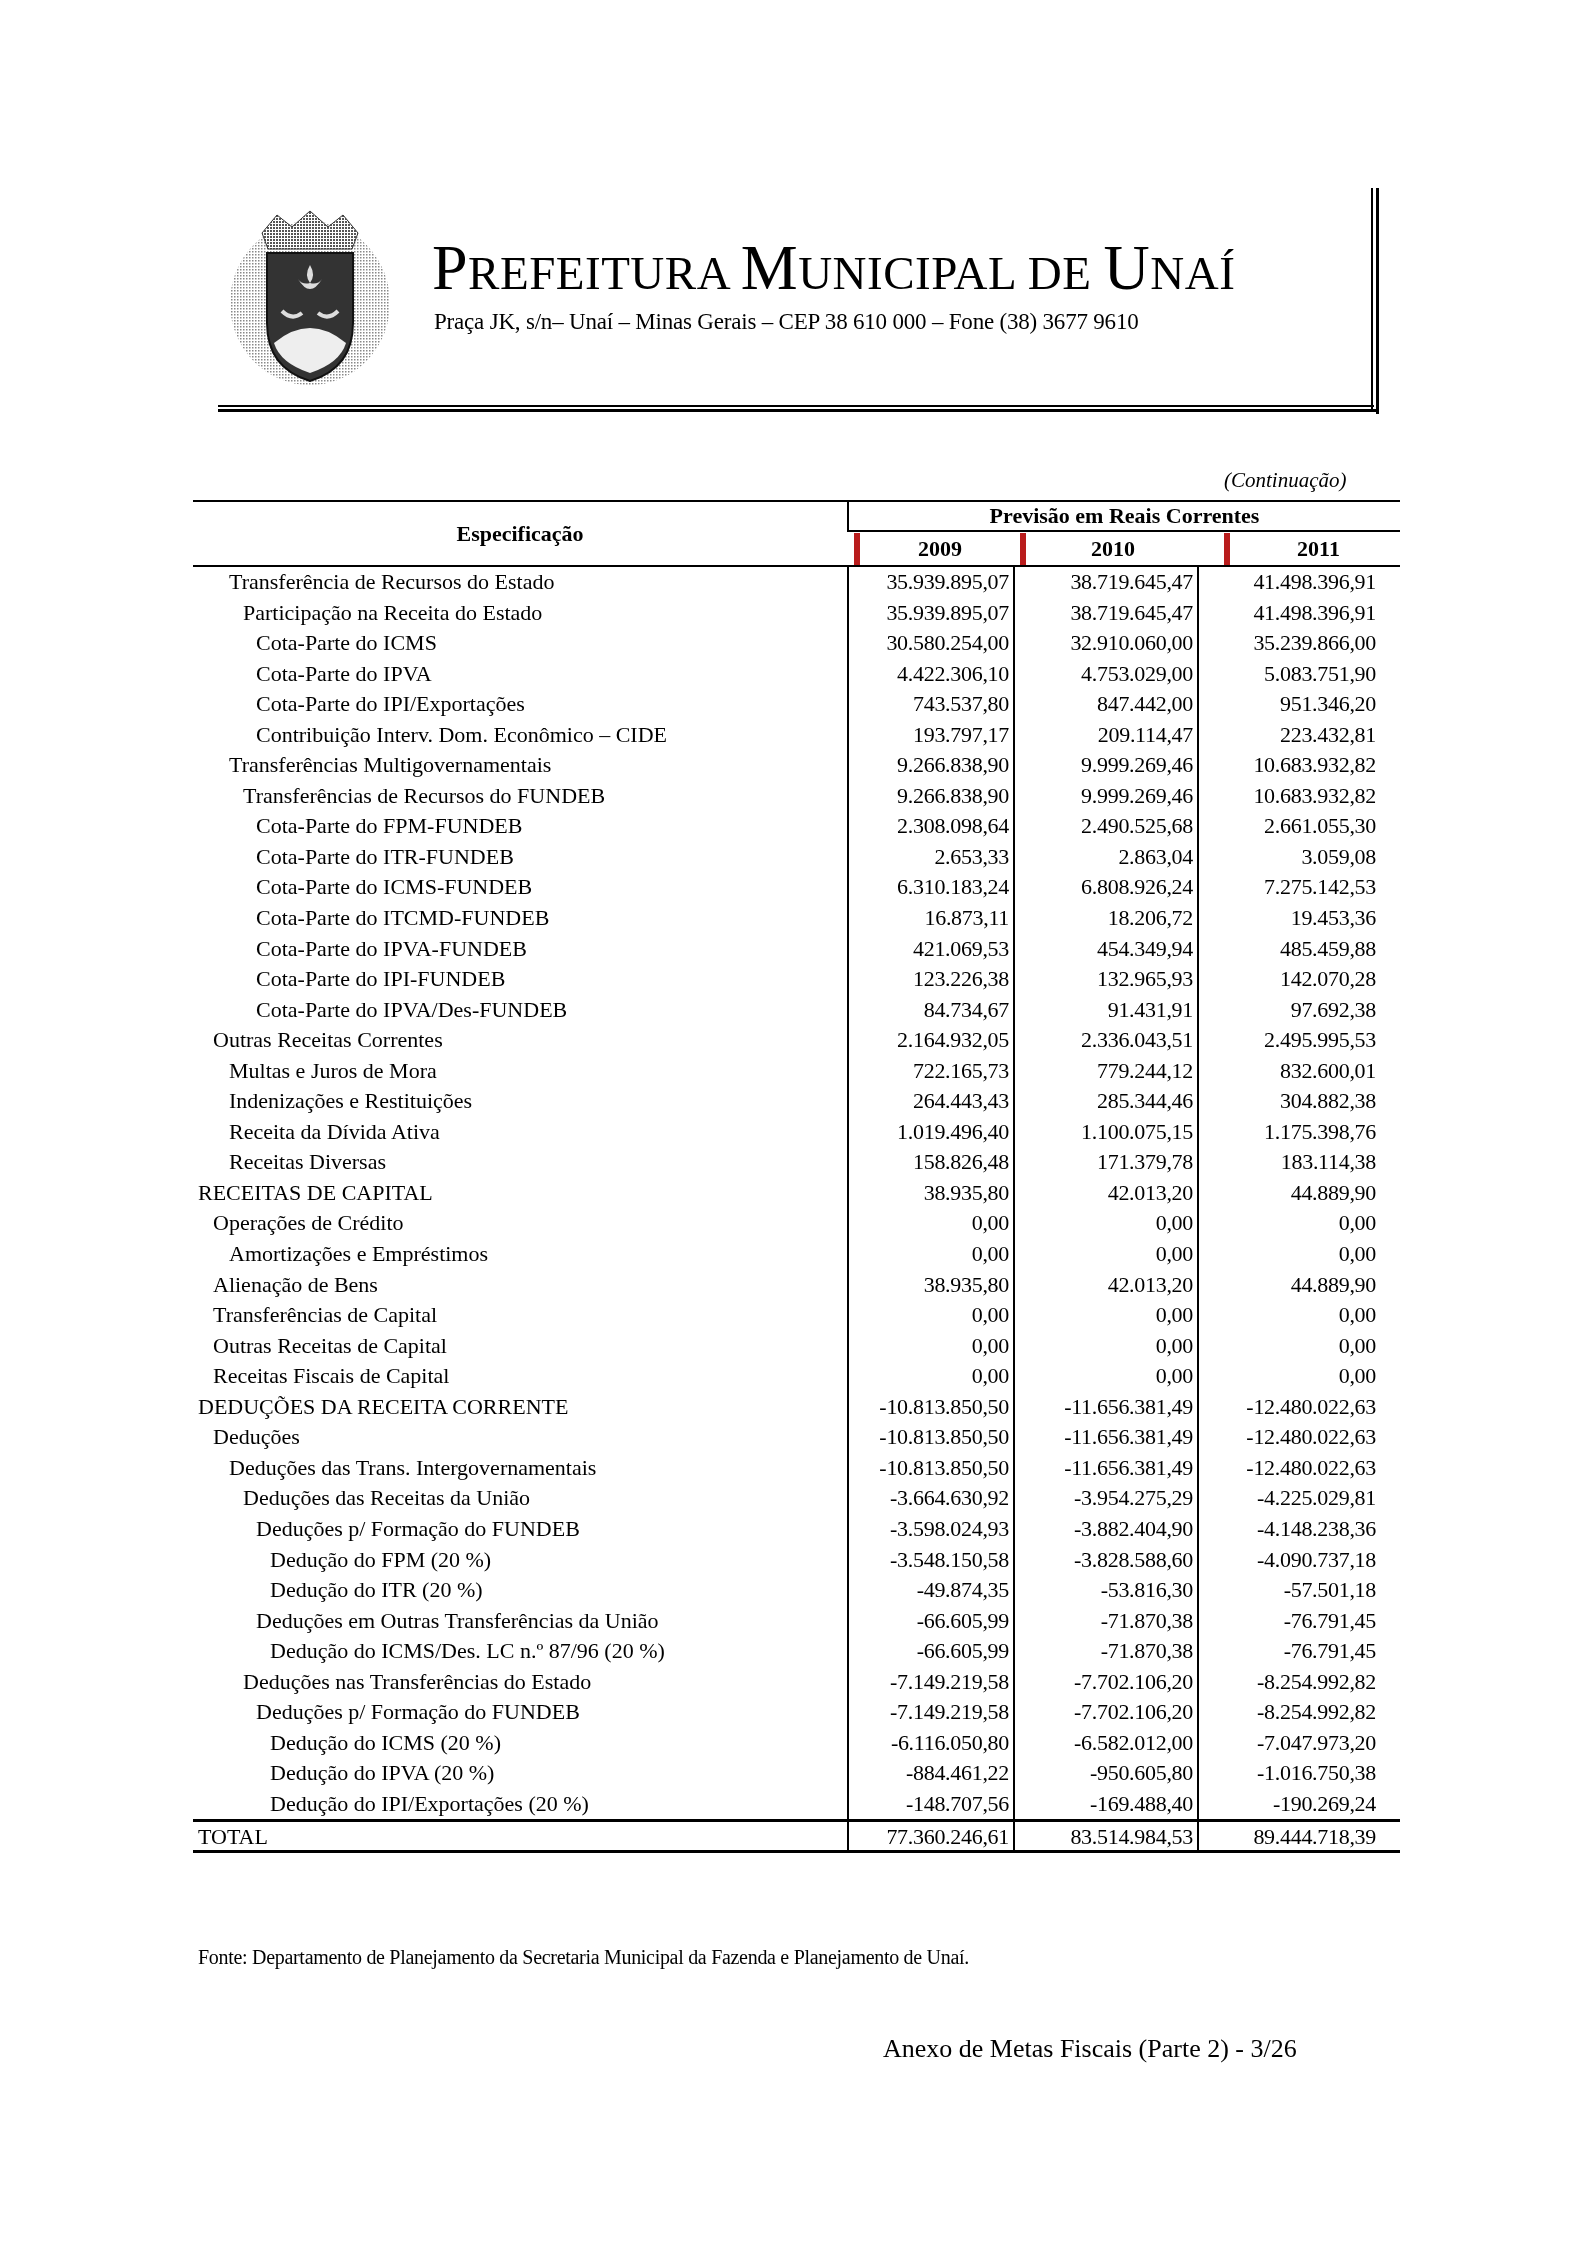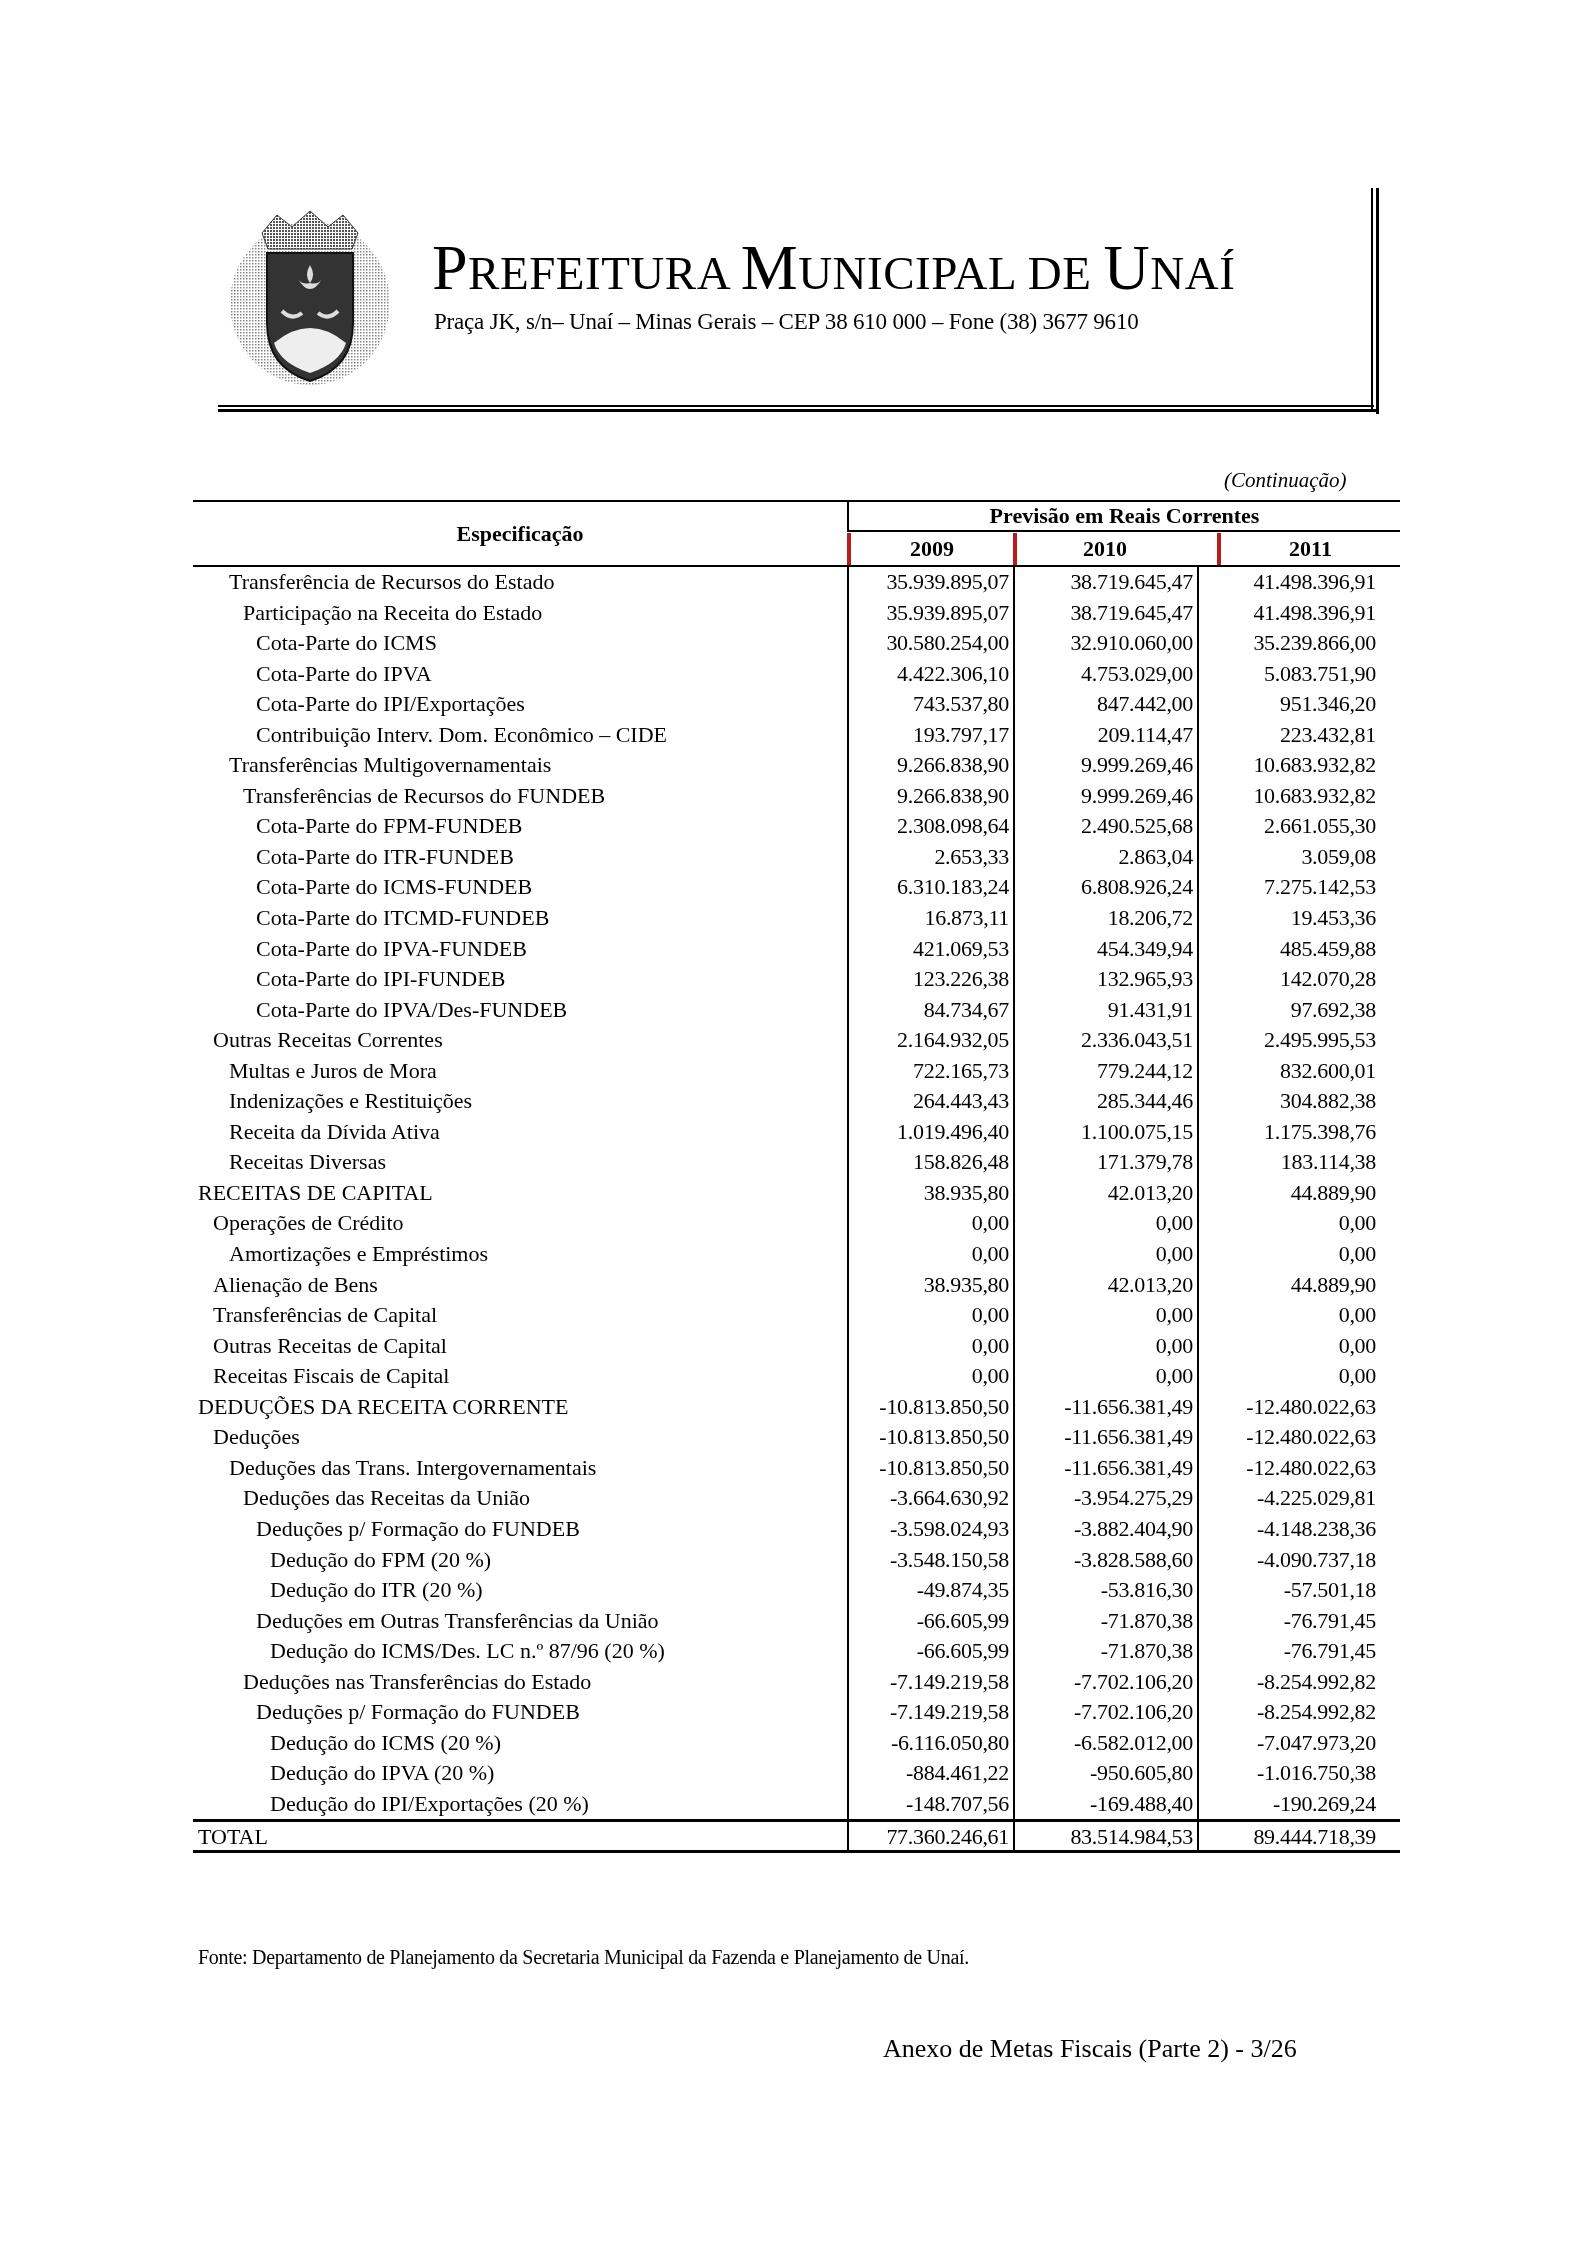--- a/index.html
+++ b/index.html
@@ -16,21 +16,21 @@
   .title { position: absolute; left: 432px; top: 236px; font-size: 64px; letter-spacing: 0.5px; white-space: nowrap; line-height: 1; text-align: center; }
   .title .sc { font-size: 47px; }
   .address { position: absolute; left: 434px; top: 309px; font-size: 23px; white-space: nowrap; letter-spacing: -0.2px; }
 
   
   .continuacao { position: absolute; left: 1224px; top: 468px; font-size: 21px; font-style: italic; white-space: nowrap; }
   .tbl { position: absolute; left: 193px; top: 500px; width: 1207px; }
   .tbl-head { position: relative; height: 63px; border-top: 2px solid #000; border-bottom: 2px solid #000; }
   .th-spec { position: absolute; left: 0; top: 0; width: 654px; height: 63px; display: flex; align-items: center; justify-content: center; font-weight: bold; font-size: 22px; }
   .th-group { position: absolute; left: 654px; top: 0; width: 553px; height: 30px; border-left: 2px solid #000; border-bottom: 2px solid #000; display: flex; align-items: center; justify-content: center; font-weight: bold; font-size: 22px; box-sizing: border-box; }
-  .th-year { position: absolute; top: 31px; height: 32px; display: flex; align-items: center; justify-content: center; font-weight: bold; font-size: 22px; border-left: 4px solid #b91c1c; box-sizing: border-box; }
+  .th-year { position: absolute; top: 31px; height: 32px; display: flex; align-items: center; justify-content: center; font-weight: bold; font-size: 22px; border-left: 6px solid #b91c1c; box-sizing: border-box; margin-left: 7px; }
   .y0 { left: 654px; width: 166px; }
   .y1 { left: 820px; width: 180px; }
   .y2 { left: 1024px; width: 183px; }
 
   .tbl-body { position: relative; }
   .row { position: relative; height: 30.56px; display: flex; }
   .cell-spec { width: 654px; font-size: 22px; line-height: 30px; white-space: nowrap; box-sizing: border-box; }
   .cell-num { font-size: 22px; line-height: 30px; text-align: right; box-sizing: border-box; border-left: 2px solid #000; padding-right: 4px; white-space: nowrap; letter-spacing: -0.3px; }
   .c0 { width: 166px; }
   .c1 { width: 184px; }

